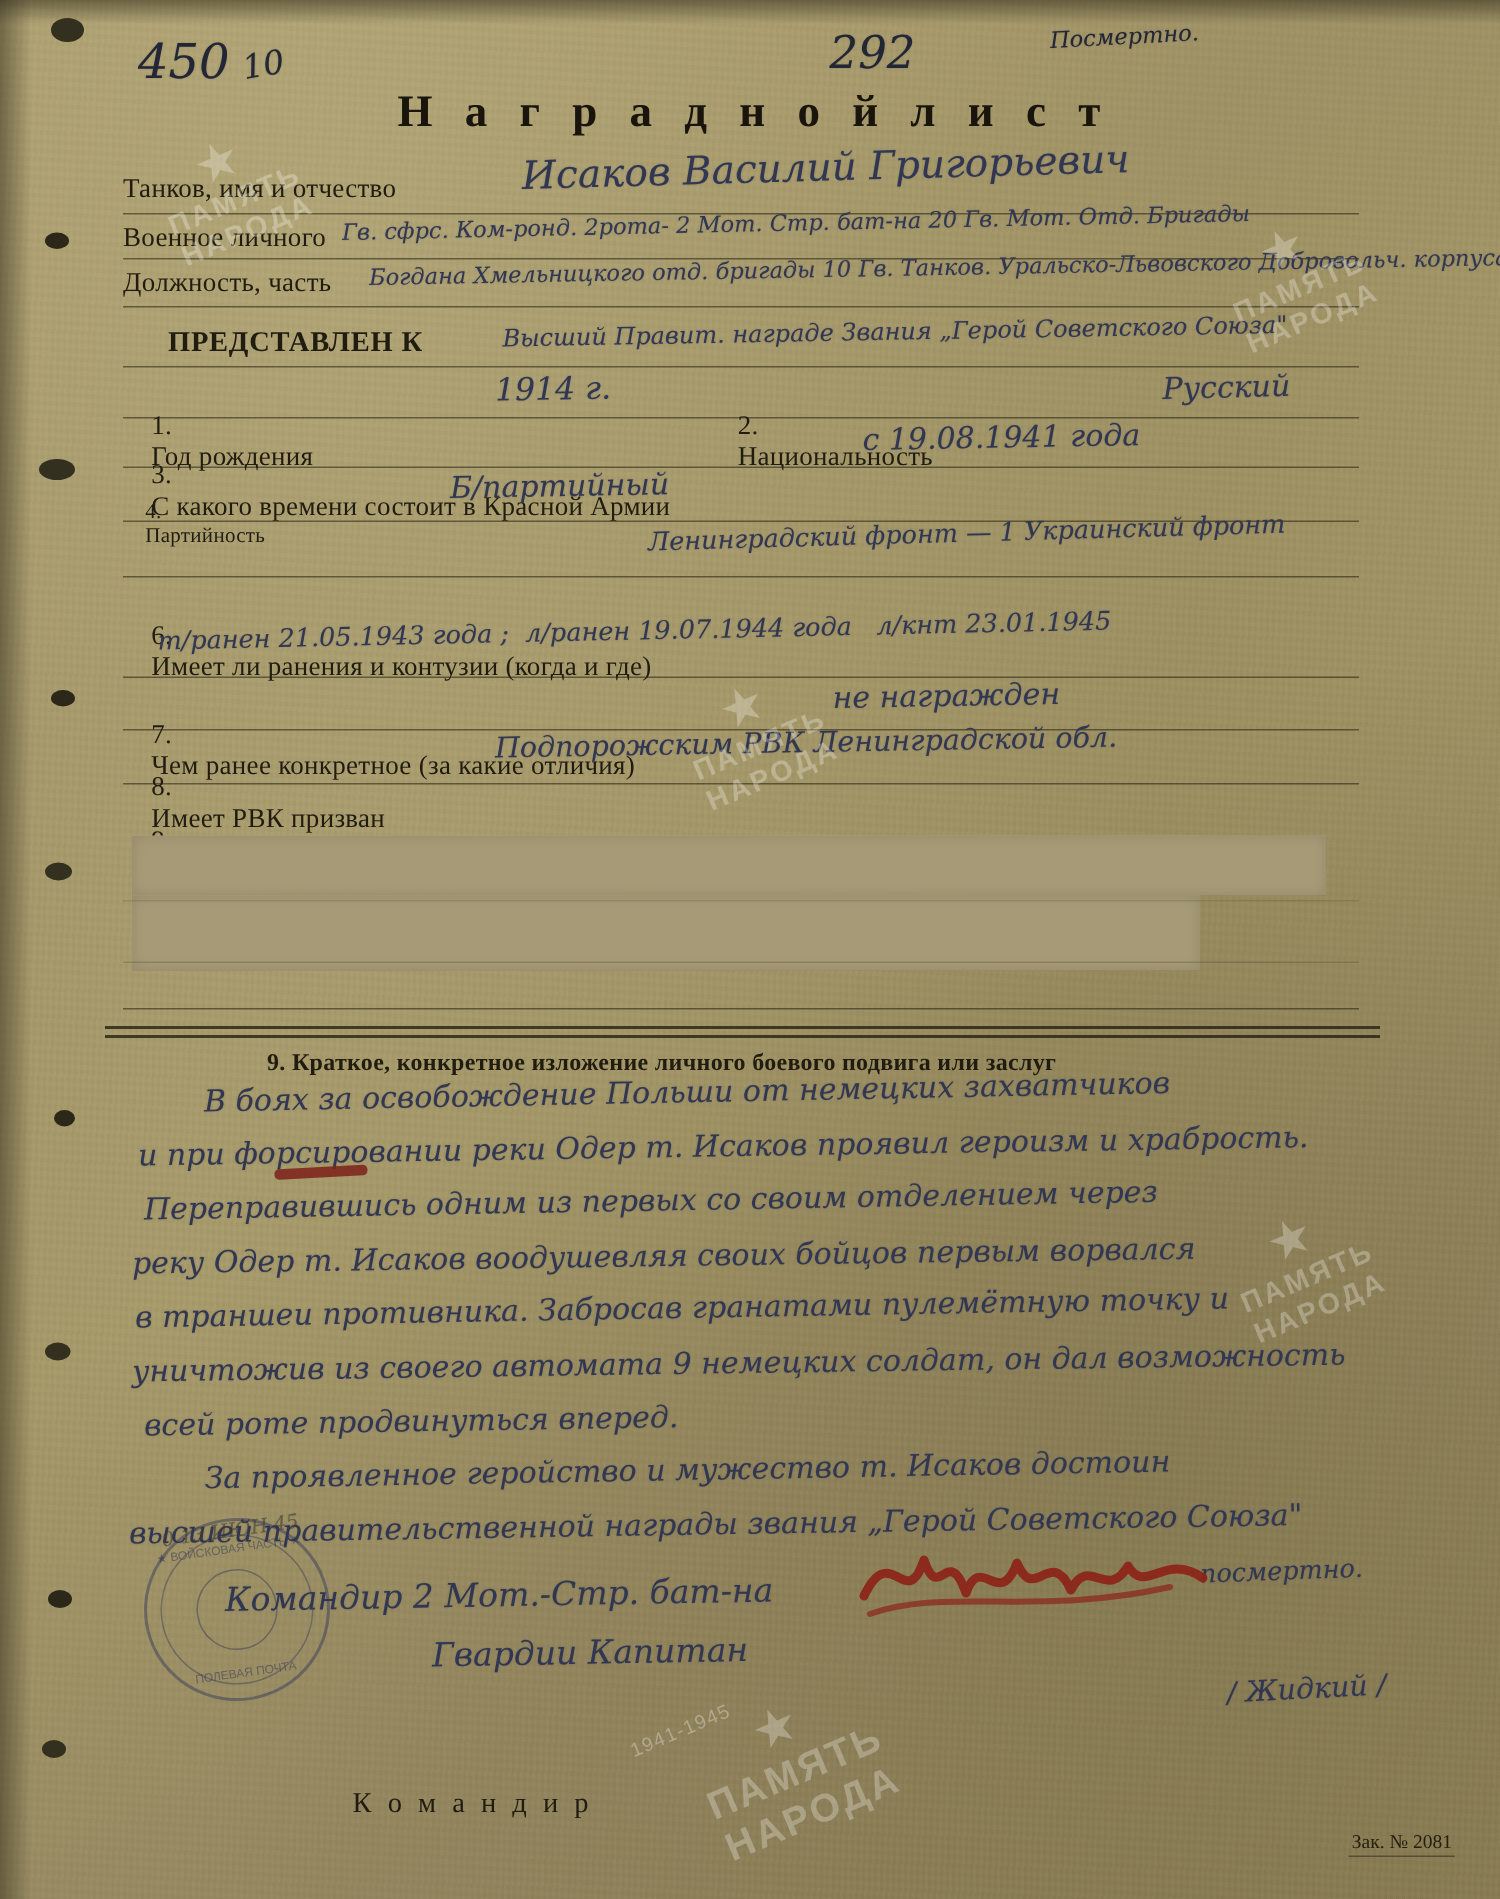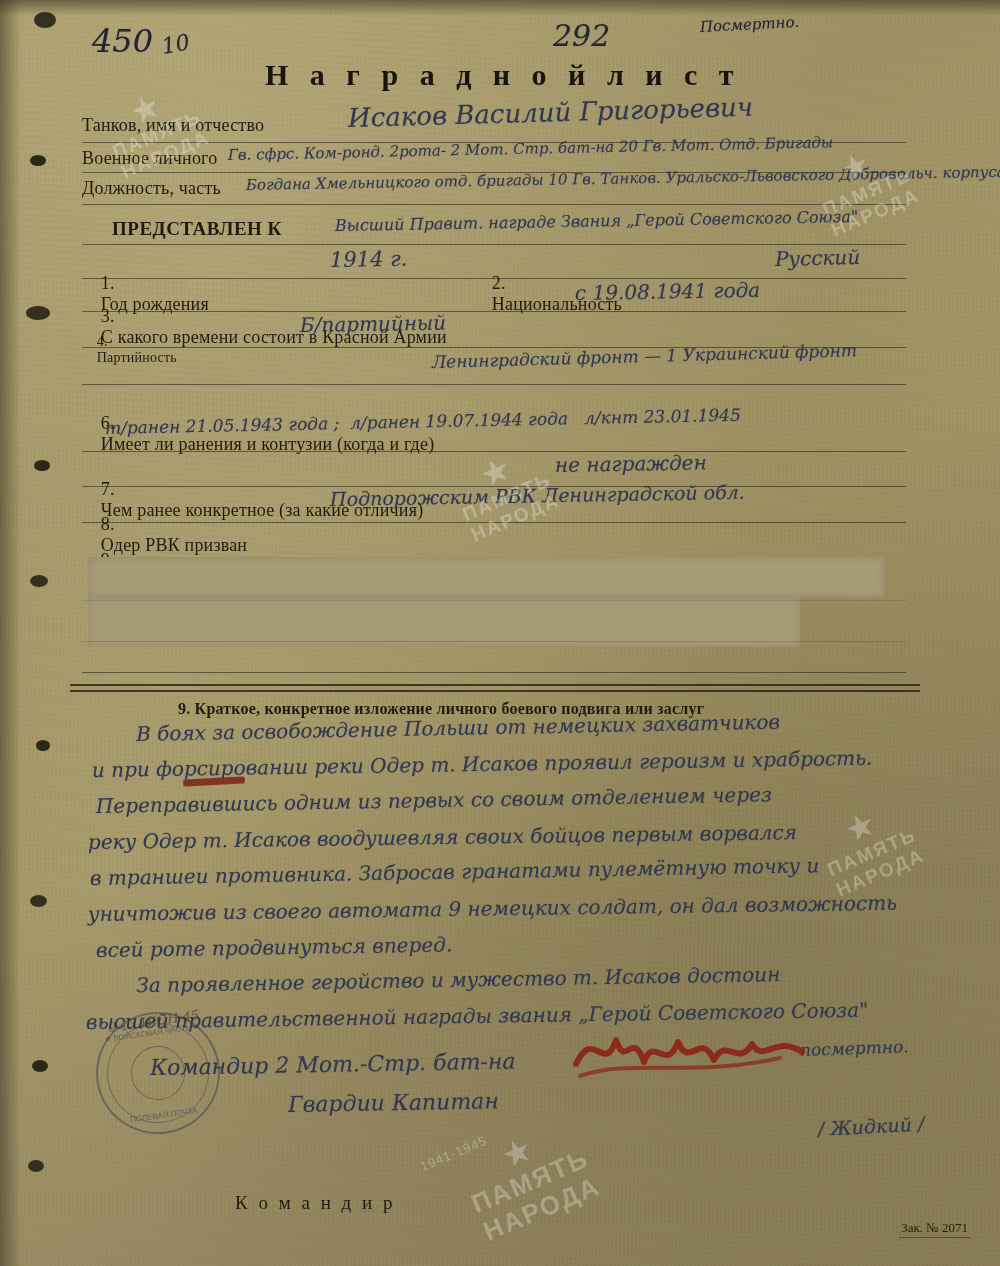--- a/index.html
+++ b/index.html
@@ -206,21 +206,21 @@
 
   <div class="printed" style="left:82px;top:458px;font-size:18px;">
     <span>7.</span>
     <span>Чем ранее конкретное (за какие отличия)</span>
   </div>
   <div class="hand blue" style="left:555px;top:453px;font-size:20px;transform:rotate(-1deg);">не награжден</div>
   <div class="rule" style="left:82px;top:486px;width:824px;"></div>
 
   <div class="printed" style="left:82px;top:493px;font-size:18px;">
     <span>8.</span>
-    <span>Одер РВК призван</span>
+    <span>Имеет РВК призван</span>
   </div>
   <div class="hand blue" style="left:330px;top:488px;font-size:19px;transform:rotate(-1deg);">Подпорожским РВК Ленинградской обл.</div>
   <div class="rule" style="left:82px;top:522px;width:824px;"></div>
 
   <div class="printed" style="left:82px;top:529px;font-size:18px;">
     <span>9.</span>
     <span>Постоянный домашний адрес представляемого к награждению или его семьи</span>
   </div>
   <div class="redact" style="left:88px;top:557px;width:796px;height:40px;"></div>
   <div class="redact" style="left:88px;top:597px;width:712px;height:50px;"></div>
@@ -258,21 +258,21 @@
 
   <div id="stamp">
     <div class="ctr"></div>
     <div class="txt" style="top:14px;">★ ВОЙСКОВАЯ ЧАСТЬ ★</div>
     <div class="txt" style="bottom:12px;">ПОЛЕВАЯ ПОЧТА</div>
   </div>
 
   <div class="hand pencil" style="left:108px;top:1020px;font-size:13px;opacity:.6;transform:rotate(-8deg);">0 13 ИЮН 45</div>
 
   <div class="printed" style="left:235px;top:1192px;font-size:19px;letter-spacing:3px;">К о м а н д и р</div>
-  <div class="formnum">Зак. № 2071</div>
+  <div class="formnum">Зак. № 2081</div>
 
   <div class="wm" style="left:80px;top:92px;width:150px;font-size:19px;">
     <span class="star">★</span>
     <span>ПАМЯТЬ</span><br>
     <span>НАРОДА</span>
   </div>
   <div class="wm" style="left:790px;top:150px;width:150px;font-size:19px;">
     <span class="star">★</span>
     <span>ПАМЯТЬ</span><br>
     <span>НАРОДА</span>

